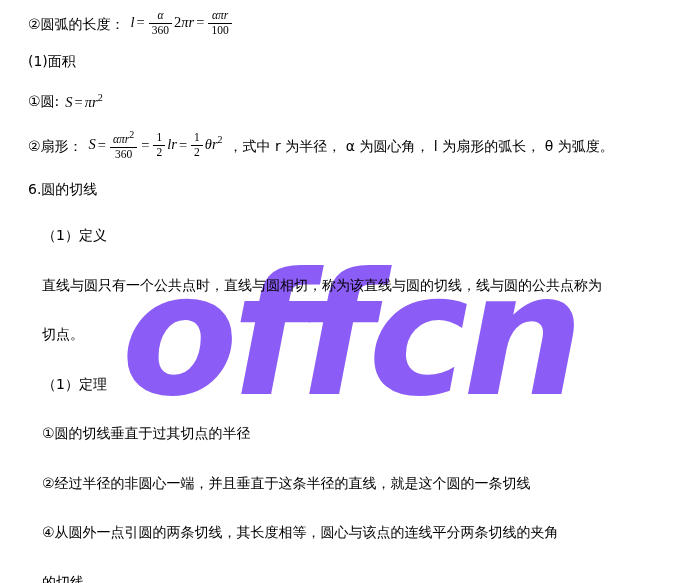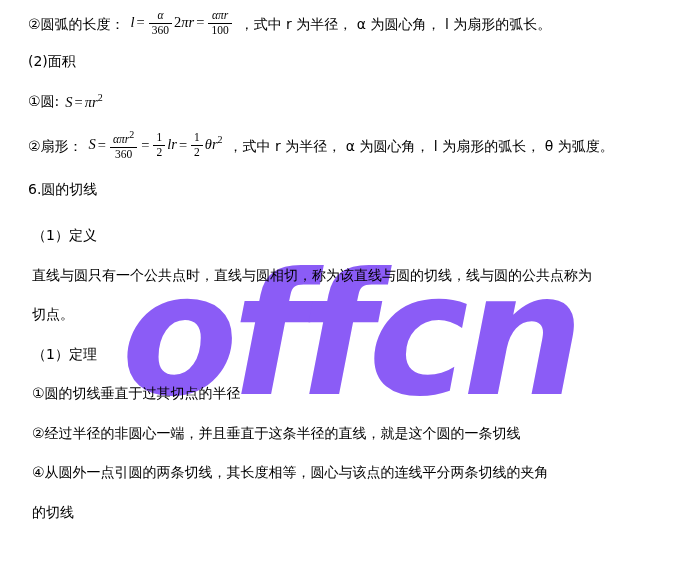--- a/index.html
+++ b/index.html
@@ -51,21 +51,21 @@
   }
   .blk {
     margin-bottom: 13px;
   }
   .blk-lg {
     margin-bottom: 17px;
   }
   .para {
     font-size: 14.5px;
     line-height: 2.45;
-    margin: 4px;
+    margin: 14px;
   }
   
   .math {
     font-family: "Liberation Serif", serif;
     font-style: italic;
     font-size: 14.5px;
     white-space: nowrap;
   }
   .mi { font-style: italic; }
   .mo { font-style: normal; padding: 0 2px; }
@@ -122,26 +122,25 @@
 
     <div class="line blk">
       <span class="eq-row">
         <span class="cjk">②</span>
           <span class="cjk">圆弧的长度：</span>
         <span class="sp6"></span>
         <span class="math">
           <span class="mi">l</span><span class="mo">=</span><span class="frac"><span class="num mi">α</span><span class="den mn">360</span></span><span class="mn">2</span><span class="mi">π</span><span class="mi">r</span><span class="mo">=</span><span class="frac"><span class="num mi">απr</span><span class="den mn">100</span></span>
         </span>
         <span class="sp6"></span>
-        <span class="cjk">，式中 r 为半径， α 为圆心角， l 为扇形的弧长。</span>
       </span>
     </div>
 
     <div class="line blk-lg">
-      <span class="cjk">(2)面积</span>
+      <span class="cjk">(1)面积</span>
     </div>
 
     <div class="line blk-lg">
       <span class="eq-row">
         <span class="cjk">①</span>
           <span class="cjk">圆:</span>
         <span class="sp6"></span>
         <span class="math">
           <span class="mi">S</span><span class="mo">=</span><span class="mi">π</span><span class="mi">r</span><span class="supn">2</span>
         </span>

